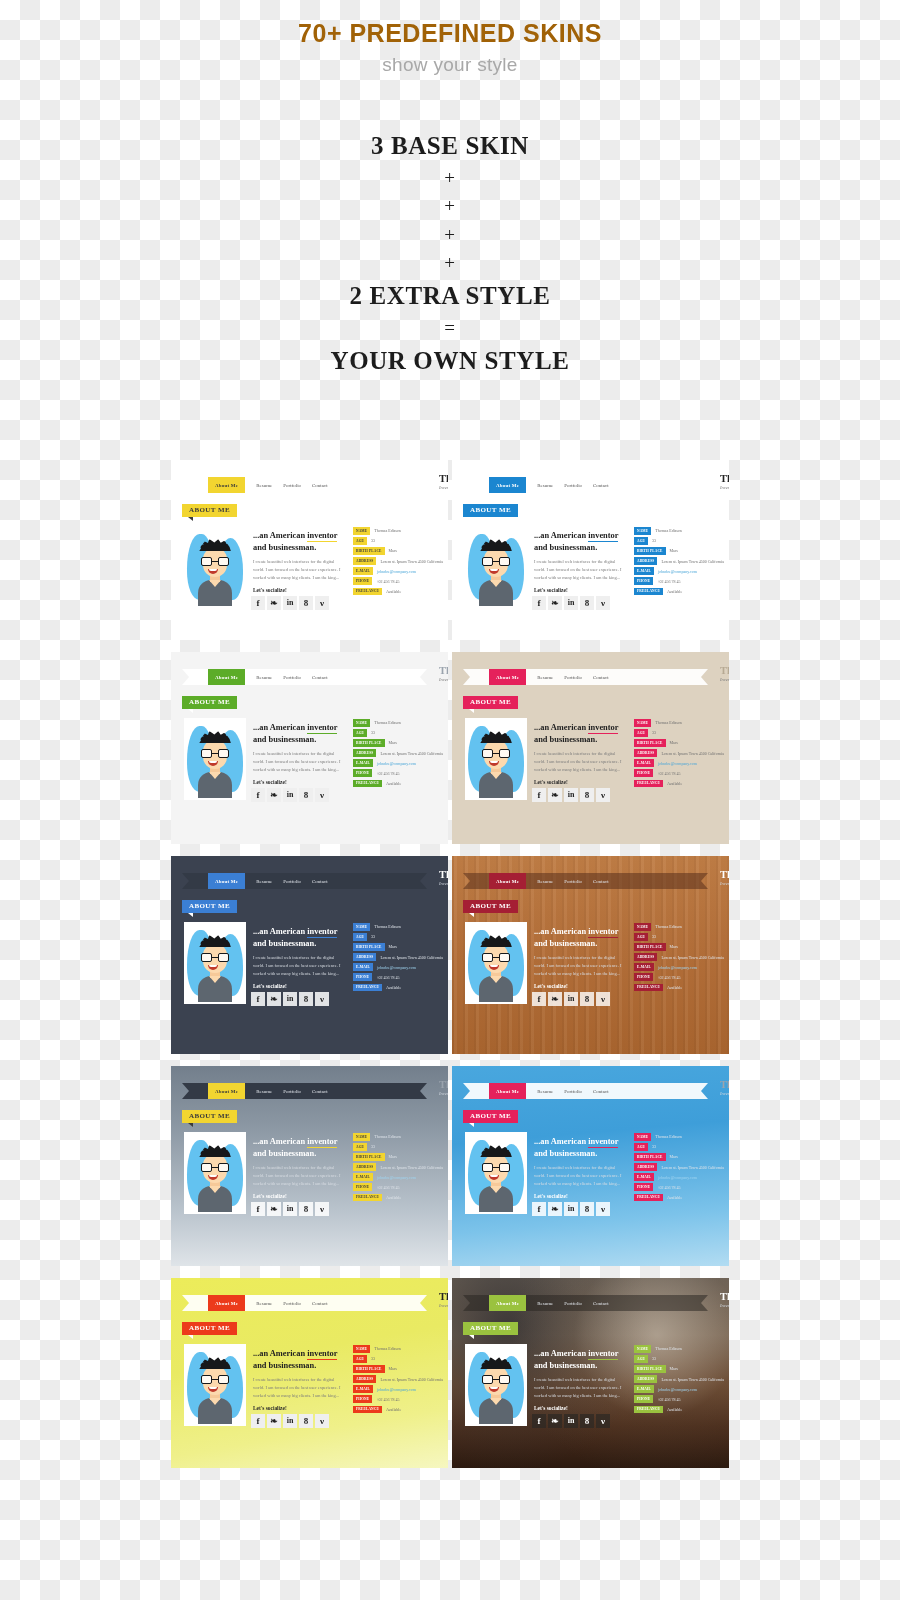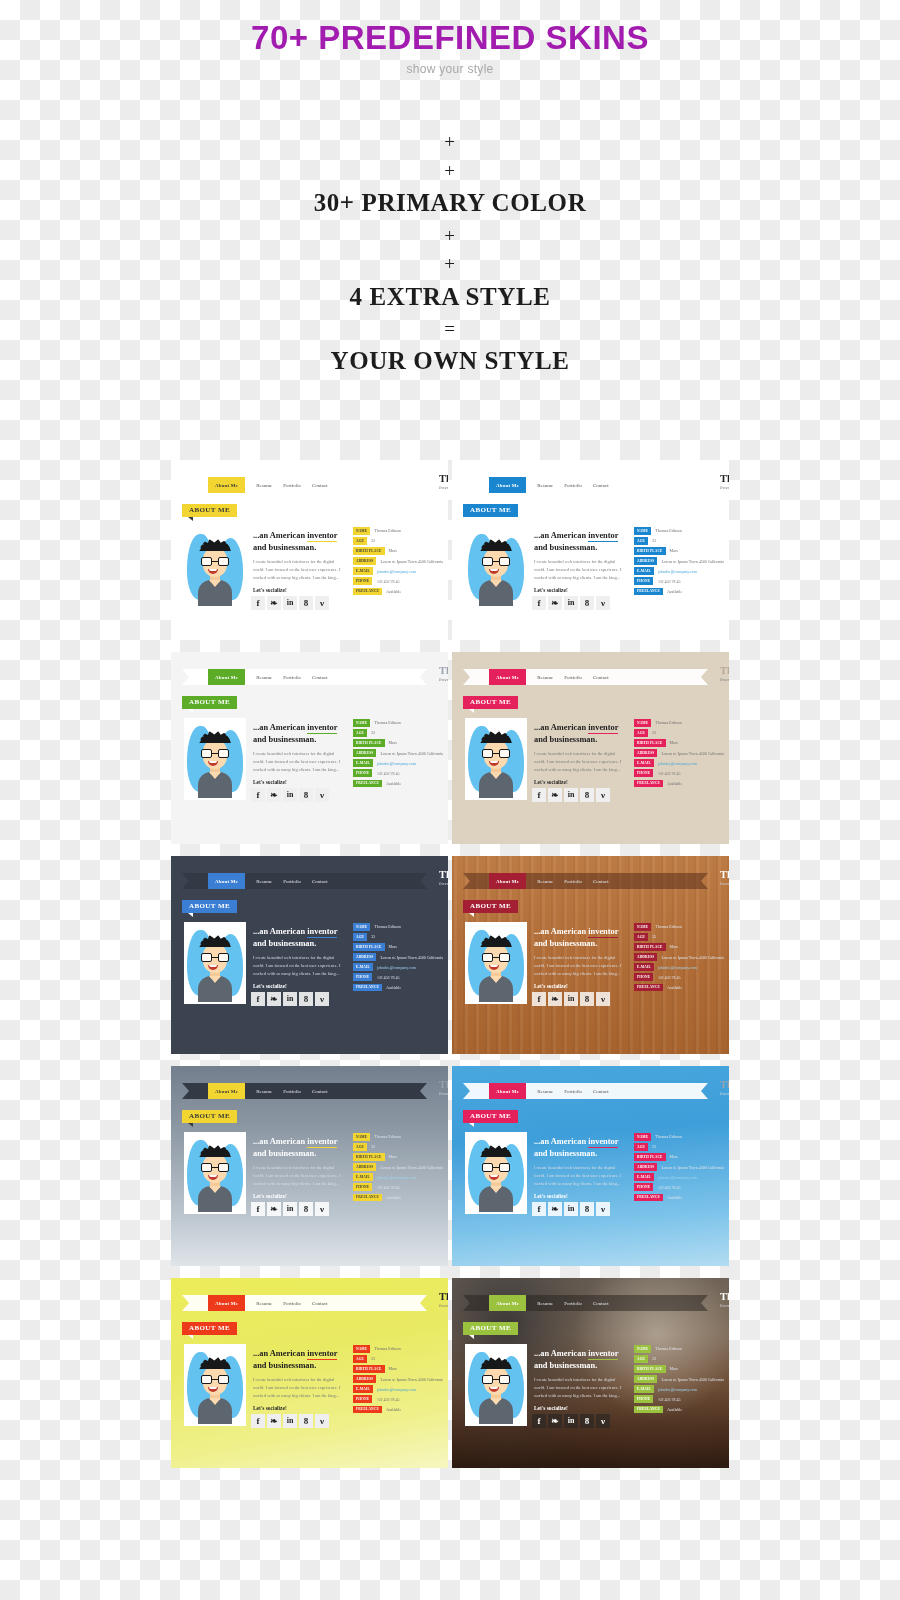--- a/index.html
+++ b/index.html
@@ -15,29 +15,29 @@
     background-size: 40px 40px;
     background-position: 0 0, 20px 20px;
     position: relative;
     overflow: hidden;
   }
 
   
   .hero { padding-top: 20px; text-align: center; }
   .hero-title {
     font-family: "Liberation Sans", sans-serif;
-    font-size: 33px;
+    font-size: 25px;
     font-weight: bold;
     letter-spacing: 0.5px;
-    color: #a21caf;
+    color: #a16207;
     line-height: 1.1;
   }
   .hero-sub {
     font-family: "Liberation Sans", sans-serif;
-    font-size: 12px;
+    font-size: 19px;
     color: #a8a8a8;
     margin-top: 6px;
     letter-spacing: 0.3px;
   }
 
   
   .formula { margin-top: 52px; text-align: center; }
   .formula-line {
     font-family: "Liberation Serif", serif;
     font-weight: bold;
@@ -363,26 +363,26 @@
 </style>
 </head>
 <body>
 
 <div class="hero">
   <div class="hero-title">70+ PREDEFINED SKINS</div>
   <div class="hero-sub">show your style</div>
 </div>
 
 <div class="formula" id="formula-root">
+    <div class="formula-line big">3 BASE SKIN</div>
     <div class="formula-line op">+</div>
     <div class="formula-line op">+</div>
-    <div class="formula-line big">30+ PRIMARY COLOR</div>
     <div class="formula-line op">+</div>
     <div class="formula-line op">+</div>
-    <div class="formula-line big">4 EXTRA STYLE</div>
+    <div class="formula-line big">2 EXTRA STYLE</div>
     <div class="formula-line op">=</div>
     <div class="formula-line big">YOUR OWN STYLE</div>
   </div>
 
 <div class="skins" id="skins-root">
     <div class="skin-row">
       <div class="skin-card h1 bg-white">
         <div class="navbar">
           <div class="nav-ribbon "></div>
           <div class="nav-items">

